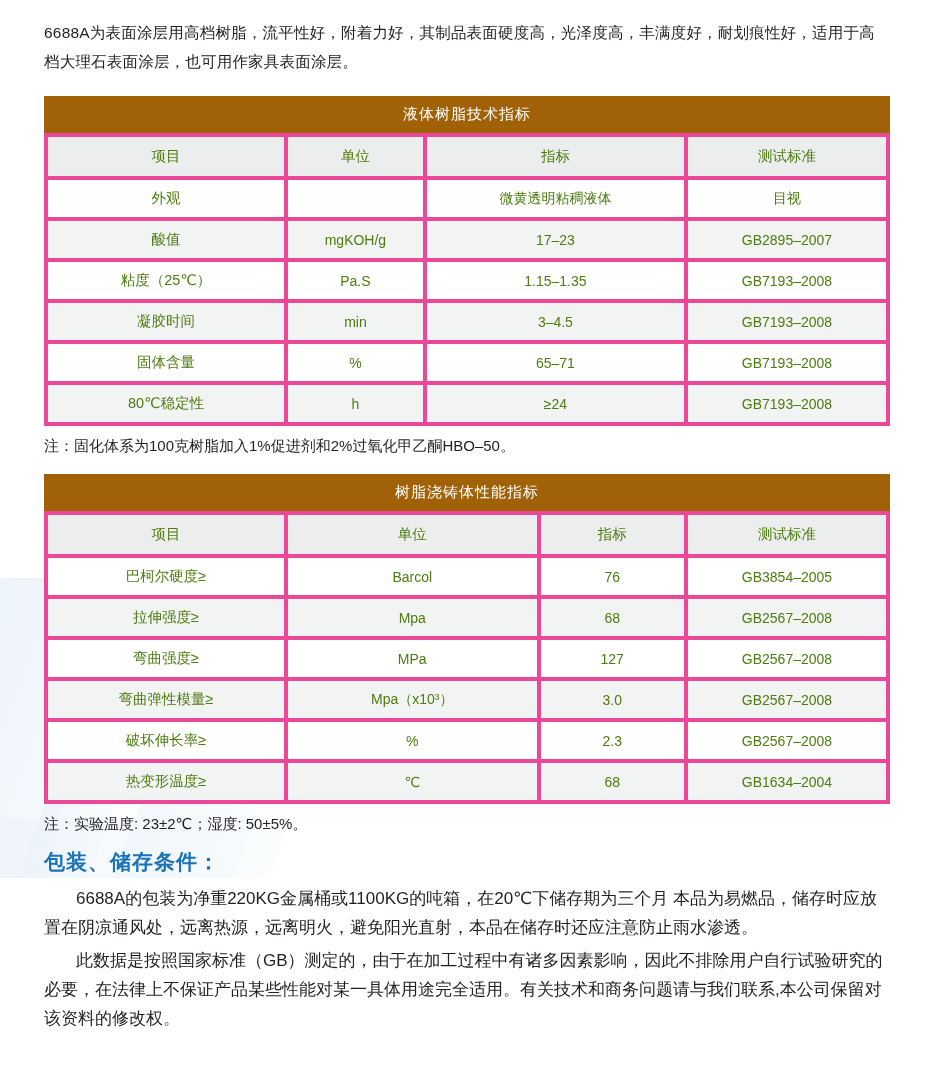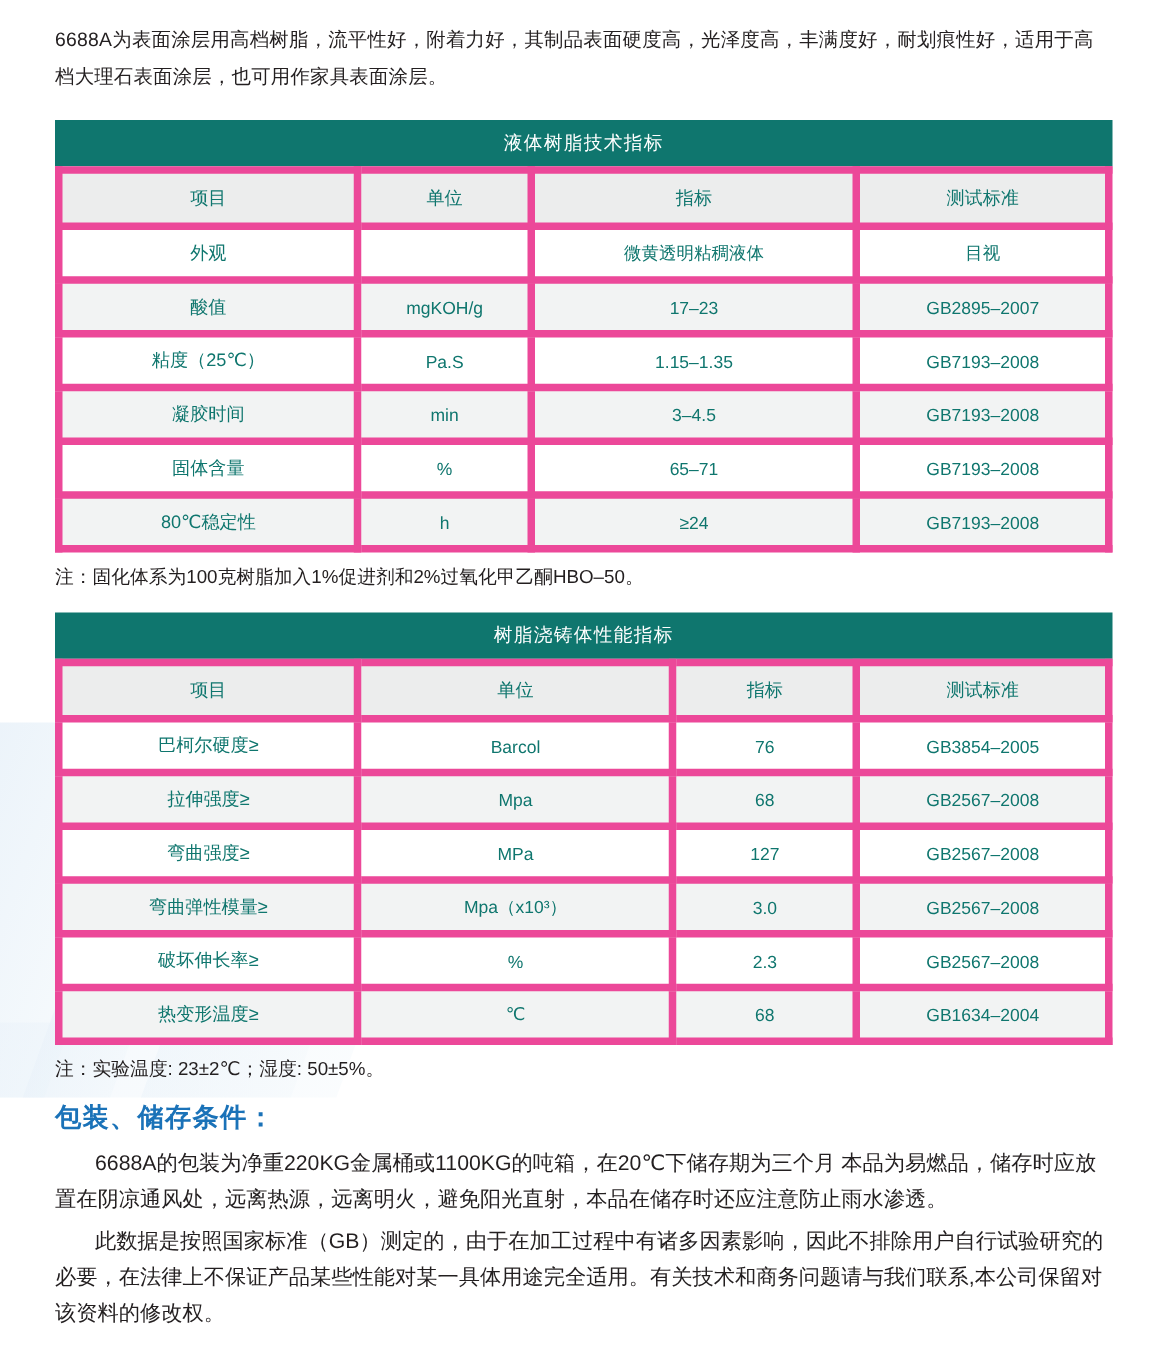--- a/index.html
+++ b/index.html
@@ -47,34 +47,34 @@
     letter-spacing: .2px;
   }
 
   table.spec {
     width: 100%;
     border-collapse: collapse;
     table-layout: fixed;
     margin: 0 0 2px 0;
   }
   table.spec caption {
-    background: #0f766e;
+    background: #a16207;
     color: #ffffff;
     font-size: 15px;
     font-weight: normal;
     padding: 9px 0 9px 0;
     caption-side: top;
     letter-spacing: 1px;
   }
   table.spec th, table.spec td {
-    border: 6px solid #ec4899;
+    border: 4px solid #ec4899;
     text-align: center;
     font-size: 14px;
     padding: 9px 2px;
-    color: #0f766e;
+    color: #4d7c0f;
   }
   table.spec thead th {
     background: #eceded;
     font-weight: normal;
     font-size: 14.5px;
     padding: 10px 2px;
   }
   table.spec tbody tr:nth-child(odd) td { background: #ffffff; }
   table.spec tbody tr:nth-child(even) td { background: #f2f3f3; }
   table.spec td.label { font-size: 14.5px; }

